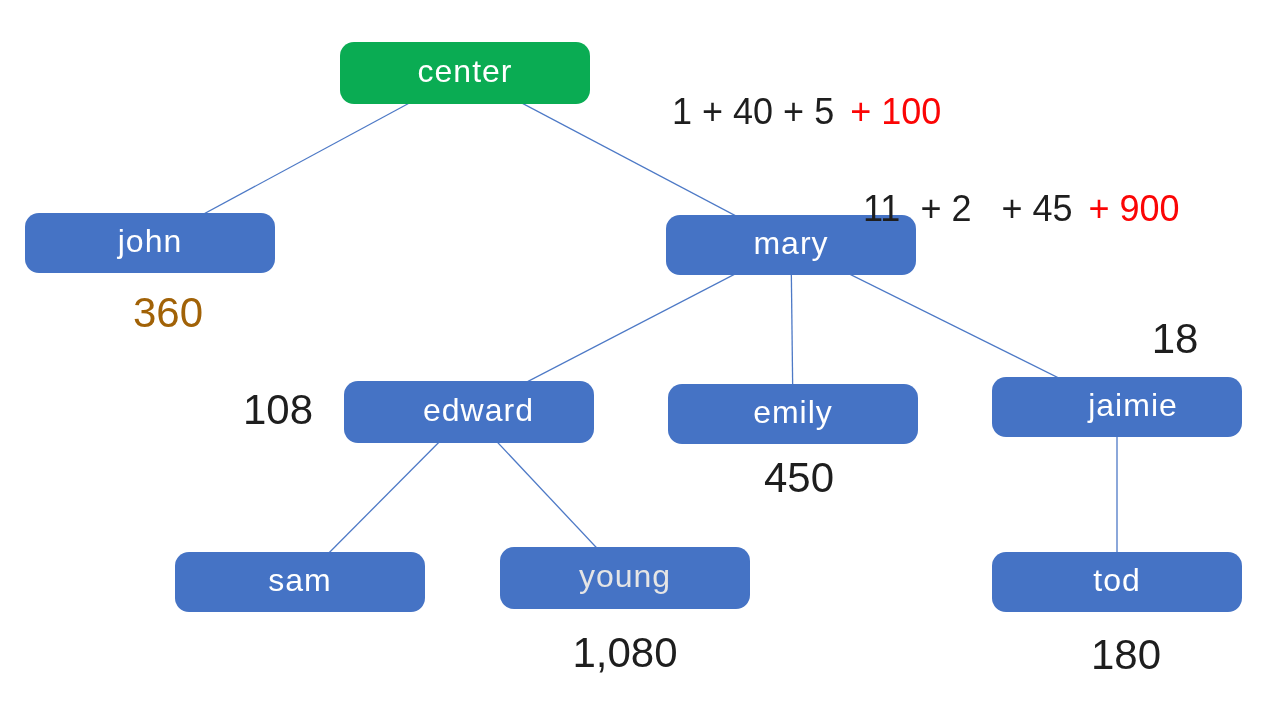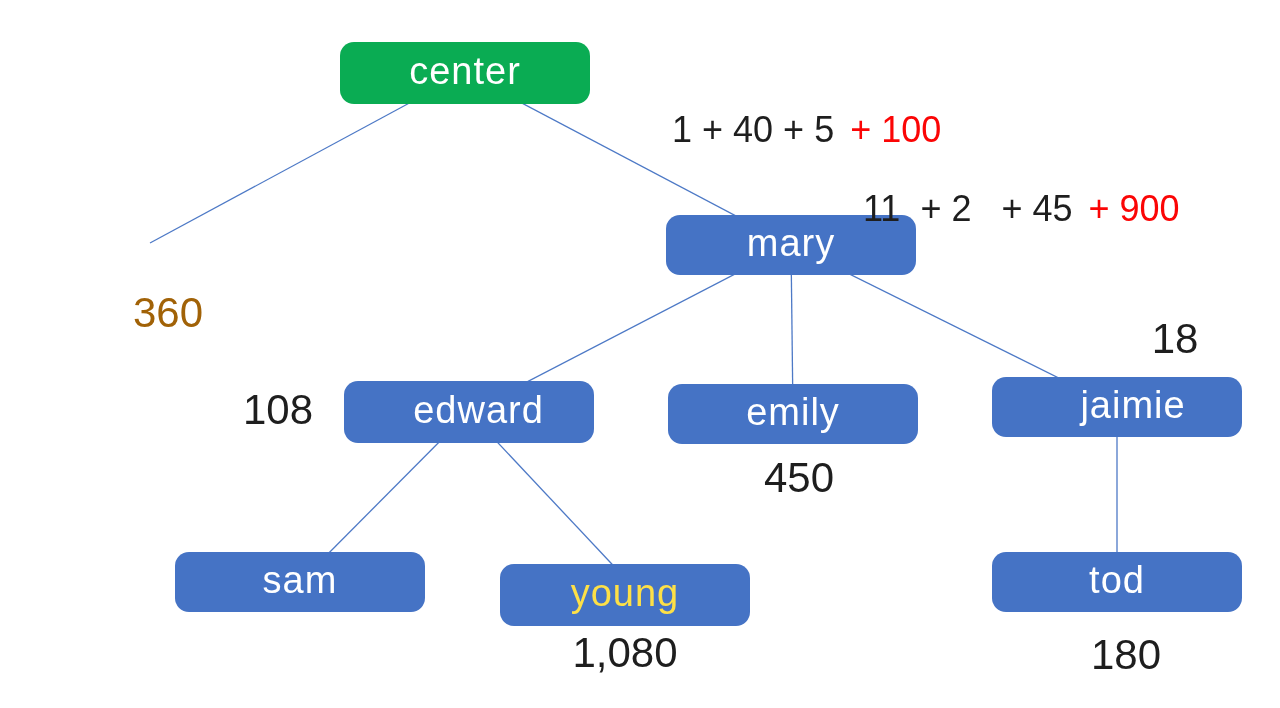--- a/index.html
+++ b/index.html
@@ -24,21 +24,21 @@
   }
   .node {
     position: absolute;
     width: 250px;
     height: 60px;
     border-radius: 14px;
     display: flex;
     align-items: center;
     justify-content: center;
     color: #ffffff;
-    font-size: 38px;
+    font-size: 32px;
     letter-spacing: 1px;
     line-height: 1;
     padding-bottom: 4px;
     box-sizing: border-box;
   }
   
   #node-center { left: 340px; top: 42px;  height: 62px; }
   #node-john   { left: 25px;  top: 213px; }
   #node-mary   { left: 666px; top: 215px; }
   #node-edward { left: 344px; top: 381px; height: 62px; }
@@ -61,21 +61,21 @@
   #val-jaimie { left: 1175px; top: 318px; }
   #val-young  { left: 625px;  top: 632px; }
   #val-tod    { left: 1126px; top: 634px; }
 
   .expr {
     position: absolute;
     font-size: 36px;
     line-height: 38px;
     white-space: pre;
   }
-  #expr-center { left: 632px; top: 73px; }
+  #expr-center { left: 632px; top: 55px; }
   #expr-mary   { left: 823px; top: 152px; }
   .expr .highlight { margin-left: 16px; }
 </style>
 </head>
 <body>
 
 <div class="canvas">
 
   <svg class="connectors" viewBox="0 0 1280 708" xmlns="http://www.w3.org/2000/svg">
       <line x1="465" y1="73" x2="150" y2="243" stroke="#4d79c6" stroke-width="1.3"></line>
@@ -84,36 +84,39 @@
       <line x1="791" y1="245" x2="793" y2="414" stroke="#4d79c6" stroke-width="1.3"></line>
       <line x1="791" y1="245" x2="1117" y2="407" stroke="#4d79c6" stroke-width="1.3"></line>
       <line x1="469" y1="412" x2="300" y2="582" stroke="#4d79c6" stroke-width="1.3"></line>
       <line x1="469" y1="412" x2="625" y2="578" stroke="#4d79c6" stroke-width="1.3"></line>
       <line x1="1117" y1="407" x2="1117" y2="582" stroke="#4d79c6" stroke-width="1.3"></line>
     </svg>
 
   <div class="node root" id="node-center" style="background: rgb(10, 172, 83); color: rgb(255, 255, 255);">
     <span>center</span>
   </div>
+  <div class="node" id="node-john" style="background: rgb(69, 115, 197); color: rgb(255, 255, 255);">
+    <span>john</span>
+  </div>
   <div class="node" id="node-mary" style="background: rgb(69, 115, 197); color: rgb(255, 255, 255);">
     <span>mary</span>
   </div>
   <div class="node" id="node-edward" style="background: rgb(69, 115, 197); color: rgb(255, 255, 255); padding-left: 19px;">
     <span>edward</span>
   </div>
   <div class="node" id="node-emily" style="background: rgb(69, 115, 197); color: rgb(255, 255, 255);">
     <span>emily</span>
   </div>
   <div class="node" id="node-jaimie" style="background: rgb(69, 115, 197); color: rgb(255, 255, 255); padding-left: 32px;">
     <span>jaimie</span>
   </div>
   <div class="node" id="node-sam" style="background: rgb(69, 115, 197); color: rgb(255, 255, 255);">
     <span>sam</span>
   </div>
-  <div class="node" id="node-young" style="background: rgb(69, 115, 197); color: #fde047; margin-top: 17px;">
+  <div class="node" id="node-young" style="background: rgb(69, 115, 197); color: #e5e5e5;">
     <span>young</span>
   </div>
   <div class="node" id="node-tod" style="background: rgb(69, 115, 197); color: rgb(255, 255, 255);">
     <span>tod</span>
   </div>
 
   <div class="value-label" id="val-john" style="color: #a16207; margin-left: 20px;">360</div>
   <div class="value-label" id="val-edward" style="color: rgb(30, 30, 30);">108</div>
   <div class="value-label" id="val-emily" style="color: rgb(30, 30, 30);">450</div>
   <div class="value-label" id="val-jaimie" style="color: rgb(30, 30, 30);">18</div>

